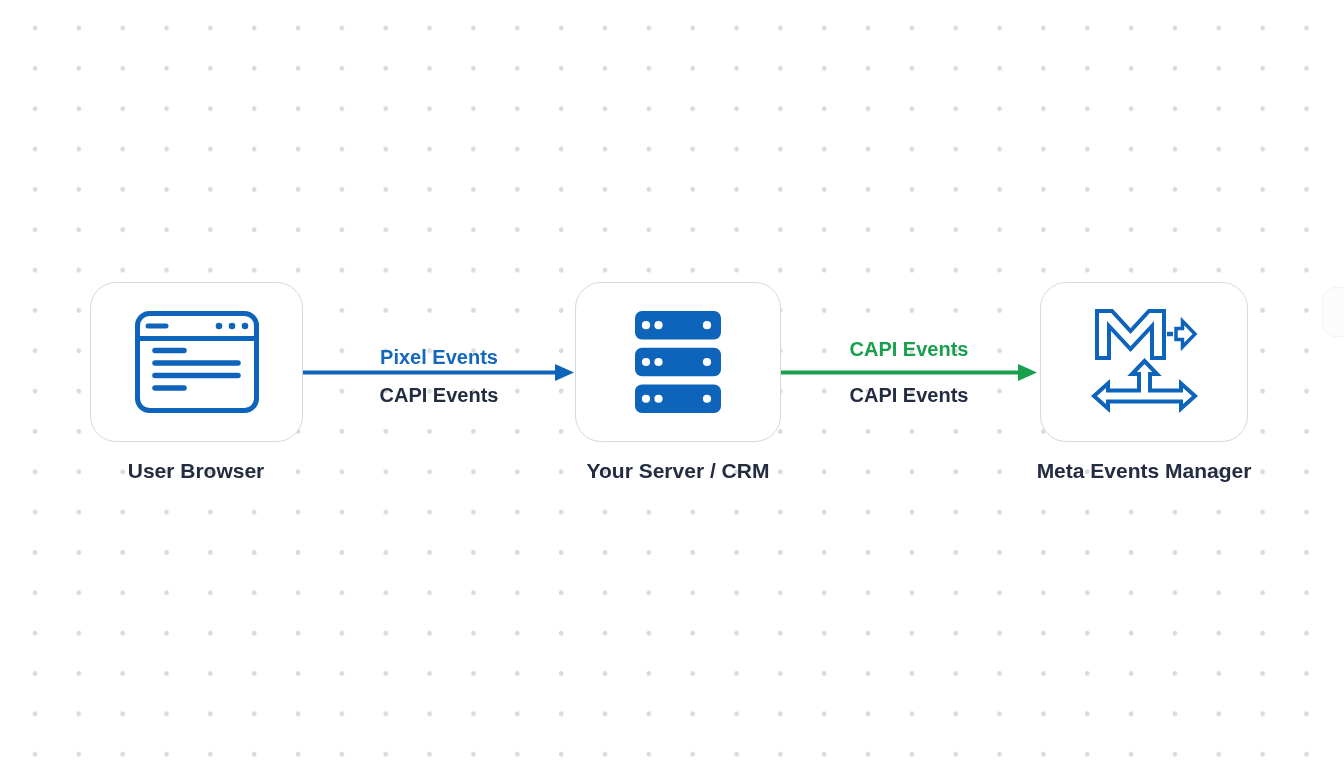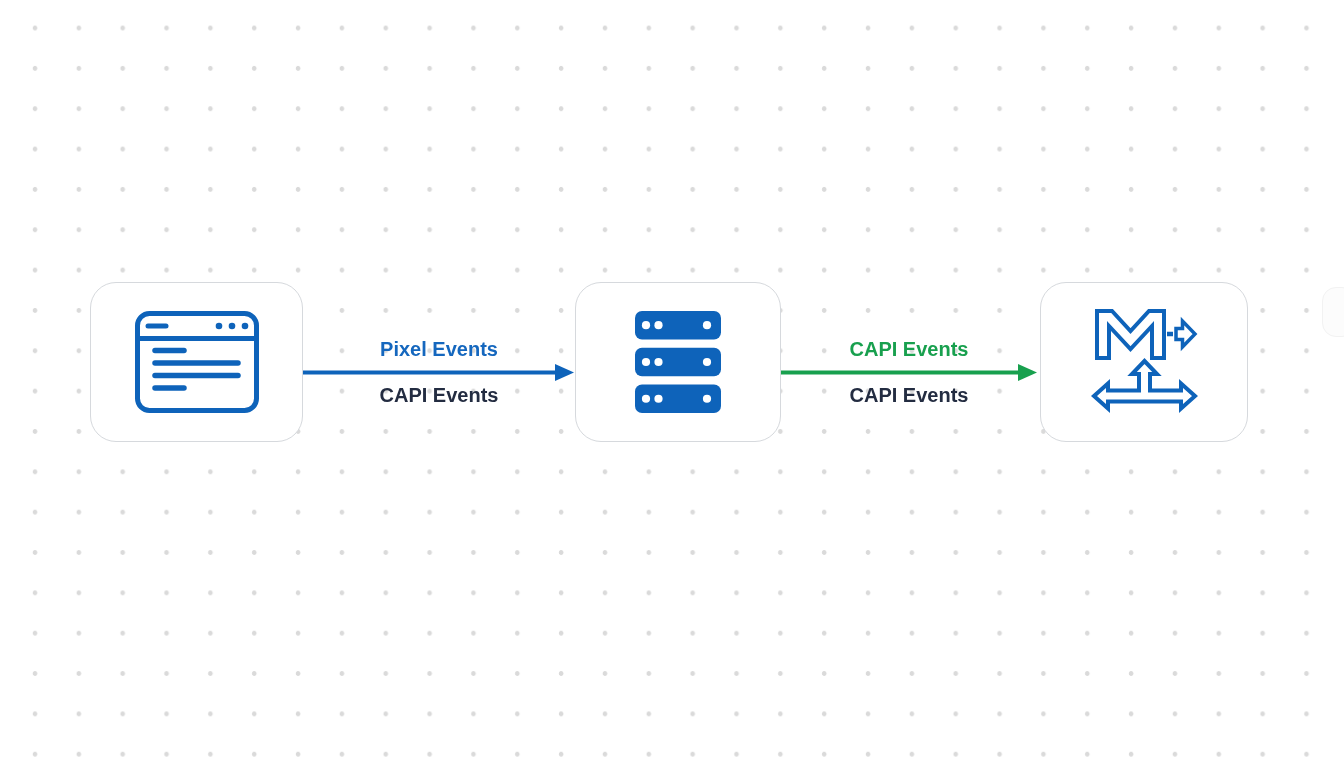--- a/index.html
+++ b/index.html
@@ -41,21 +41,21 @@
     text-align:center;white-space:nowrap;
     font-size:21px;font-weight:700;color:var(--ink);
   }
   .node-label-browser{left:56px;}
   .node-label-server{left:538px;}
   .node-label-meta{left:1004px;}
   .edge-top{
     position:absolute;top:338px;height:22px;line-height:22px;
     text-align:center;font-size:20px;font-weight:700;white-space:nowrap;
   }
-  .edge1-top{left:303px;width:272px;color:var(--blue-text);}
+  .edge1-top{left:303px;width:272px;color:var(--blue-text);margin-top:8px;}
   .edge2-top{left:781px;width:256px;color:var(--green);}
   .edge-arrow{position:absolute;top:362px;height:21px;overflow:visible;}
   .edge1-arrow{left:303px;width:272px;}
   .edge2-arrow{left:781px;width:256px;}
   .edge-sub{
     position:absolute;top:382px;
     text-align:center;font-size:20px;font-weight:700;
     color:var(--ink);line-height:26px;white-space:nowrap;
   }
   .edge1-sub{left:303px;width:272px;}
@@ -86,20 +86,21 @@
       <line class="icon-stroke" x1="13" y1="15" x2="31" y2="15" stroke-width="5" stroke-linecap="round"></line>
       <circle class="icon-fill" cx="84" cy="15" r="3.3"></circle>
       <circle class="icon-fill" cx="97" cy="15" r="3.3"></circle>
       <circle class="icon-fill" cx="110" cy="15" r="3.3"></circle>
       <line class="icon-stroke" x1="20" y1="39.5" x2="49" y2="39.5" stroke-width="5.5" stroke-linecap="round"></line>
       <line class="icon-stroke" x1="20" y1="52" x2="103" y2="52" stroke-width="5.5" stroke-linecap="round"></line>
       <line class="icon-stroke" x1="20" y1="64.5" x2="103" y2="64.5" stroke-width="5.5" stroke-linecap="round"></line>
       <line class="icon-stroke" x1="20" y1="77" x2="49" y2="77" stroke-width="5.5" stroke-linecap="round"></line>
     </svg>
   </div>
+  <div class="node-label node-label-browser">User Browser</div>
 
   <div class="edge-top edge1-top">Pixel Events</div>
   <svg class="edge-arrow edge1-arrow" viewBox="0 0 272 21">
     <line class="arrow-line-blue" x1="0" y1="10.5" x2="253" y2="10.5"></line>
     <polygon class="arrow-head-blue" points="252,2 271,10.5 252,19"></polygon>
   </svg>
   <div class="edge-sub edge1-sub">
     <div>CAPI Events</div>
   </div>
 
@@ -112,34 +113,36 @@
       <rect class="icon-fill" x="0" y="36.75" width="86" height="28.5" rx="7"></rect>
       <circle class="icon-dot-white" cx="11" cy="51" r="4.1"></circle>
       <circle class="icon-dot-white" cx="23.5" cy="51" r="4.1"></circle>
       <circle class="icon-dot-white" cx="72" cy="51" r="4.1"></circle>
       <rect class="icon-fill" x="0" y="73.5" width="86" height="28.5" rx="7"></rect>
       <circle class="icon-dot-white" cx="11" cy="87.75" r="4.1"></circle>
       <circle class="icon-dot-white" cx="23.5" cy="87.75" r="4.1"></circle>
       <circle class="icon-dot-white" cx="72" cy="87.75" r="4.1"></circle>
     </svg>
   </div>
+  <div class="node-label node-label-server">Your Server / CRM</div>
 
   <div class="edge-top edge2-top">CAPI Events</div>
   <svg class="edge-arrow edge2-arrow" viewBox="0 0 256 21">
     <line class="arrow-line-green" x1="0" y1="10.5" x2="238" y2="10.5"></line>
     <polygon class="arrow-head-green" points="237,2 256,10.5 237,19"></polygon>
   </svg>
   <div class="edge-sub edge2-sub">
     <div>CAPI Events</div>
   </div>
 
   <div class="card card-meta">
     <svg width="105" height="102" viewBox="0 0 105 102">
       <polygon class="icon-outline" stroke-width="4" stroke-linejoin="miter" points="5,47 5,0 20,0 38.5,20 57,0 72,0 72,47 60,47 60,15 38.5,38 17,15 17,47"></polygon>
       <line class="icon-stroke" x1="75" y1="23" x2="81" y2="23" stroke-width="4.5"></line>
       <polygon class="icon-outline" stroke-width="3.5" stroke-linejoin="miter" points="84,17.5 90.5,17.5 90.5,10 103,23 90.5,36 90.5,28.5 84,28.5"></polygon>
       <polygon class="icon-outline" stroke-width="4" stroke-linejoin="miter" points="2,85 16,72.5 16,79.5 47,79.5 47,63 40,63 52.5,50 65,63 58,63 58,79.5 89,79.5 89,72.5 103,85 89,97.5 89,90.5 16,90.5 16,97.5"></polygon>
     </svg>
   </div>
+  <div class="node-label node-label-meta">Meta Events Manager</div>
 
   <div class="ghost-edge"></div>
 
 </div>
 
 </body></html>

